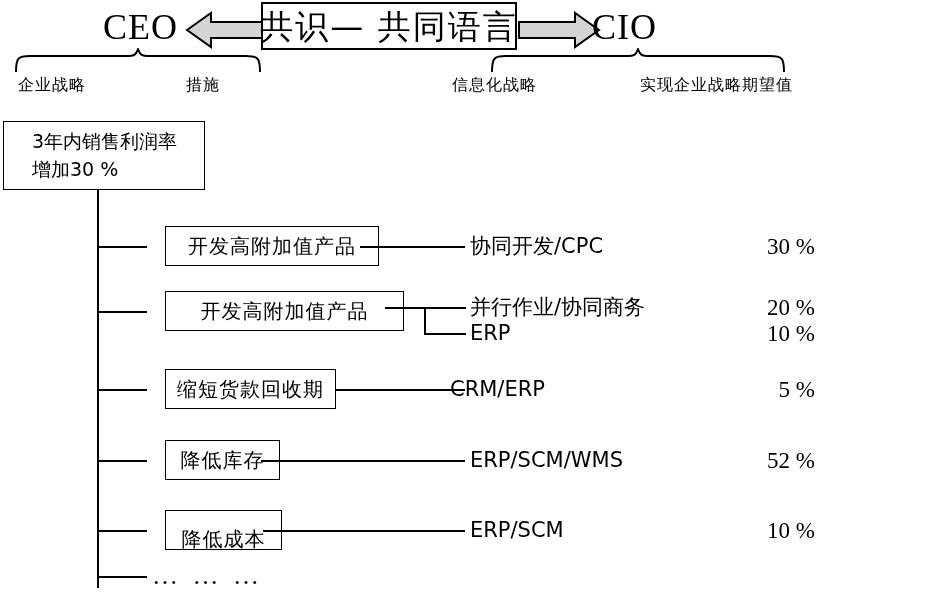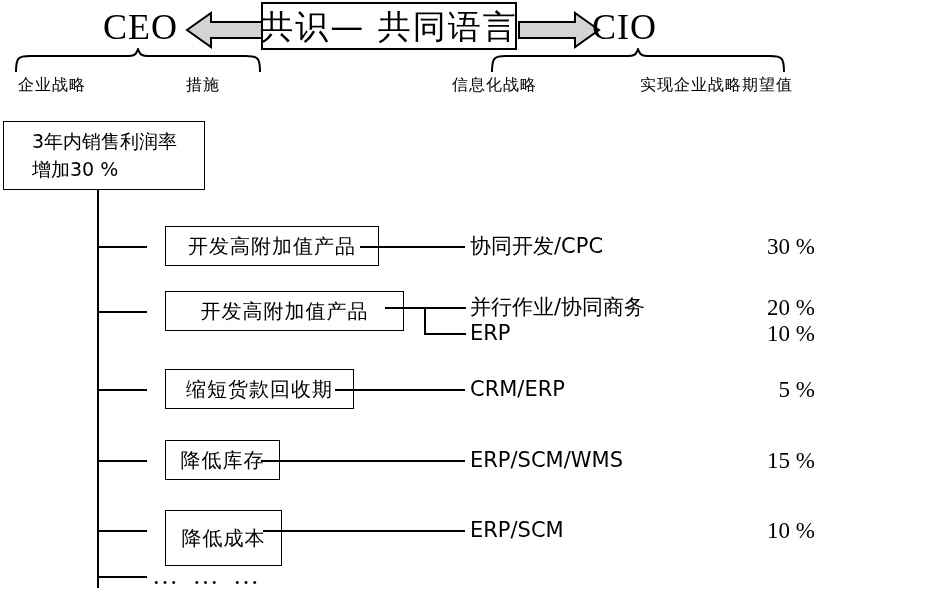--- a/index.html
+++ b/index.html
@@ -181,37 +181,37 @@
 
   <div class="abs hline" style="left:424px; top:333px; width:42px;"></div>
 
   <div class="abs tech-text" style="left:470px; top:297px;">并行作业/协同商务</div>
   <div class="abs pct-text" style="left:740px; top:296px; width:75px;">20 %</div>
 
   <div class="abs tech-text" style="left:470px; top:323px;">ERP</div>
   <div class="abs pct-text" style="left:740px; top:322px; width:75px;">10 %</div>
 
   <div class="abs hline" style="left:97px; top:389px; width:50px;"></div>
-  <div class="abs measure-box" style="left:146px; top:369px; width:189px; height:40px;">
+  <div class="abs measure-box" style="left:146px; top:369px; width:171px; height:40px;">
     <span class="measure-text">缩短货款回收期</span>
   </div>
   <div class="abs hline" style="left:335px; top:389px; width:130px;"></div>
-  <div class="abs tech-text" style="left:470px; top:379px;text-align:right;">CRM/ERP</div>
+  <div class="abs tech-text" style="left:450px; top:379px;text-align:right;">CRM/ERP</div>
   <div class="abs pct-text" style="left:740px; top:378px; width:75px;">5 %</div>
 
   <div class="abs hline" style="left:97px; top:460px; width:50px;"></div>
   <div class="abs measure-box" style="left:146px; top:440px; width:115px; height:40px;">
     <span class="measure-text">降低库存</span>
   </div>
   <div class="abs hline" style="left:261px; top:460px; width:204px;"></div>
   <div class="abs tech-text" style="left:470px; top:450px;">ERP/SCM/WMS</div>
-  <div class="abs pct-text" style="left:740px; top:449px; width:75px;">15 %</div>
+  <div class="abs pct-text" style="left:740px; top:449px; width:75px;">52 %</div>
 
   <div class="abs hline" style="left:97px; top:530px; width:50px;"></div>
-  <div class="abs measure-box" style="left:146px; top:510px; width:117px; height:56px;">
+  <div class="abs measure-box" style="left:146px; top:510px; width:117px; height:40px;align-items:flex-end;">
     <span class="measure-text">降低成本</span>
   </div>
   <div class="abs hline" style="left:263px; top:530px; width:202px;"></div>
   <div class="abs tech-text" style="left:470px; top:520px;">ERP/SCM</div>
   <div class="abs pct-text" style="left:740px; top:519px; width:75px;">10 %</div>
 
   <div class="abs hline" style="left:97px; top:576px; width:50px;"></div>
   <div class="abs dots" style="left:152px; top:563px;">… … …</div>
 
 </div>

